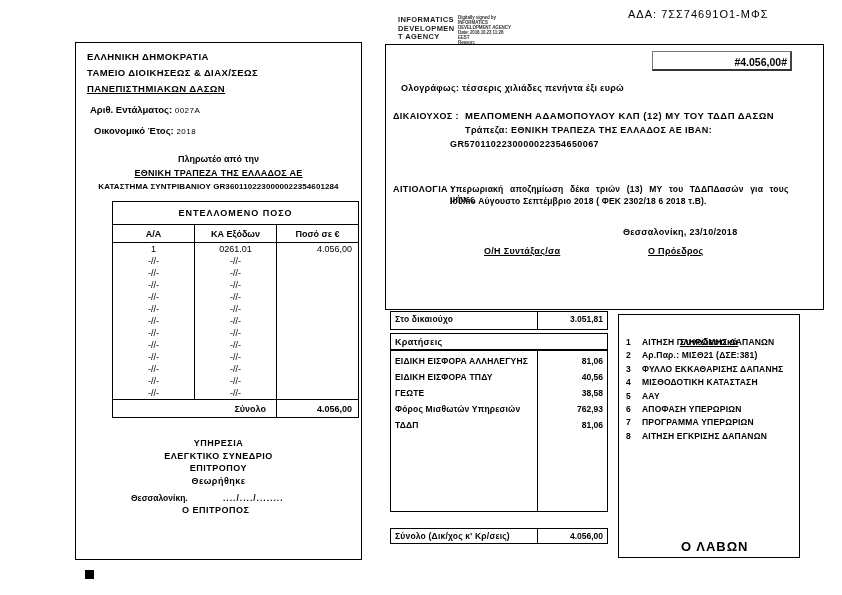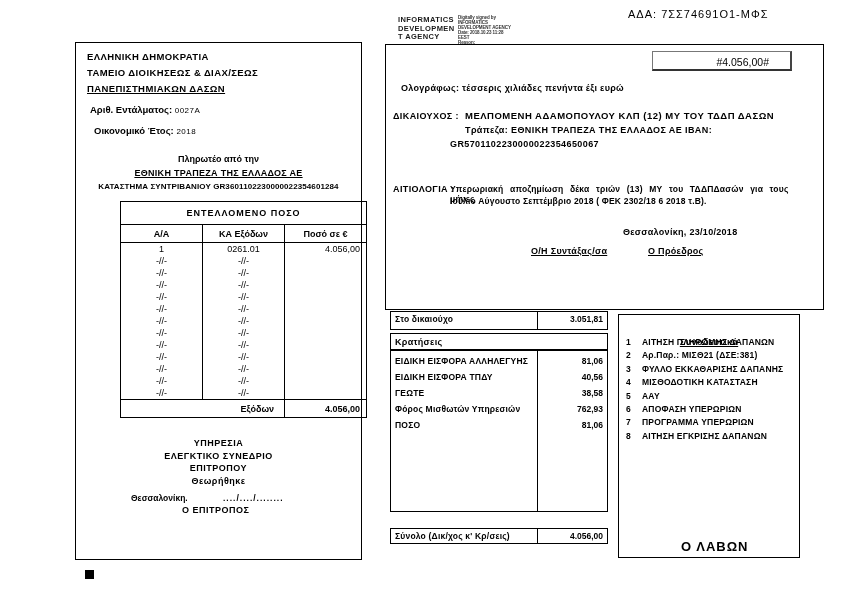--- a/index.html
+++ b/index.html
@@ -19,21 +19,21 @@
                 font-weight:bold;letter-spacing:.4px;color:#1a1a1a;}
   .stamp-sig{left:458px;top:15px;width:70px;font-size:4.5px;line-height:5px;
              color:#333;font-weight:bold;letter-spacing:-.1px;}
 
   
   .left-panel{left:75px;top:42px;width:285px;height:516px;}
   .org{font-size:9.5px;letter-spacing:.4px;}
   .small-val{font-weight:normal;font-size:8px;letter-spacing:.5px;}
   .branch{font-size:8px;letter-spacing:.1px;white-space:nowrap;}
 
-  table.amount-table{position:absolute;left:44px;top:158px;width:247px;
+  table.amount-table{position:absolute;left:36px;top:158px;width:247px;
         border-collapse:collapse;table-layout:fixed;}
   table.amount-table td{font-size:9px;padding:0;line-height:12px;overflow:hidden;}
   table.amount-table{border:1px solid #000;}
   .t-title td{height:22px;text-align:center;font-weight:bold;font-size:10.5px;
         letter-spacing:1px;border-bottom:1px solid #000;}
   .t-head td{height:17px;text-align:center;font-weight:bold;border-bottom:1px solid #000;}
   .col1{width:25px;}
   .col2{width:85px;}
   .col3{width:135px;}
   td.vline{border-right:1px solid #000;}
@@ -43,21 +43,21 @@
   .t-total .lab{text-align:right;padding-right:10px;}
   .t-total .num{text-align:right;padding-right:6px;}
 
   .audit{font-size:9px;letter-spacing:.5px;line-height:12.5px;}
 
   
   .right-box{left:385px;top:44px;width:437px;height:264px;}
   .rtitle{left:6px;top:12px;font-size:10.5px;letter-spacing:.6px;}
   .amount-box{left:266px;top:6px;width:140px;height:20px;border:1px solid #777;
         border-bottom:2px solid #333;border-right:2px solid #444;
-        text-align:right;font-size:10.5px;font-weight:normal;line-height:20px;padding-right:21px;box-sizing:border-box;}
+        text-align:right;font-size:10.5px;font-weight:bold;line-height:20px;padding-right:3px;box-sizing:border-box;}
   .ologr{left:15px;top:38px;font-size:9px;letter-spacing:.3px;}
   .lbl9{font-size:9px;letter-spacing:.4px;}
   .benef{font-size:9.5px;letter-spacing:.5px;}
   .reason{font-size:8.5px;letter-spacing:.2px;}
   .ws{word-spacing:4px;}
   .sig{font-size:9px;text-decoration:underline;letter-spacing:.3px;}
 
   
   .dbox{position:absolute;border:1px solid #000;background:#fff;box-sizing:border-box;}
   .drow{display:flex;font-size:8.5px;font-weight:bold;}
@@ -187,21 +187,21 @@
         <td class="vline">-//-</td>
         <td class="vline">-//-</td>
         <td class="num"></td>
       </tr>
       <tr class="t-row">
         <td class="vline">-//-</td>
         <td class="vline">-//-</td>
         <td class="num"></td>
       </tr>
       <tr class="t-total">
-        <td colspan="2" class="lab vline">Εξόδων</td>
+        <td colspan="2" class="lab vline">Σύνολο</td>
         <td class="num">4.056,00</td>
       </tr>
     </tbody>
       </table>
 
     <div class="abs ctr audit b" style="left:0;top:394px;width:100%;">
       <div>ΥΠΗΡΕΣΙΑ</div>
       <div>ΕΛΕΓΚΤΙΚΟ ΣΥΝΕΔΡΙΟ</div>
       <div>ΕΠΙΤΡΟΠΟΥ</div>
       <div>Θεωρήθηκε</div>
@@ -219,21 +219,21 @@
     <div class="abs lbl9 b" style="left:7px;top:66px;">ΔΙΚΑΙΟΥΧΟΣ :</div>
     <div class="abs benef b" style="left:79px;top:65px;">ΜΕΛΠΟΜΕΝΗ ΑΔΑΜΟΠΟΥΛΟΥ ΚΛΠ (12) ΜΥ ΤΟΥ ΤΔΔΠ ΔΑΣΩΝ</div>
     <div class="abs lbl9 b" style="left:79px;top:80px;">Τράπεζα: ΕΘΝΙΚΗ ΤΡΑΠΕΖΑ ΤΗΣ ΕΛΛΑΔΟΣ ΑΕ   ΙΒΑΝ:</div>
     <div class="abs lbl9 b" style="left:64px;top:94px;">GR5701102230000022354650067</div>
 
     <div class="abs lbl9 b" style="left:7px;top:139px;">ΑΙΤΙΟΛΟΓΙΑ :</div>
     <div class="abs reason b ws" style="left:64px;top:139px;width:358px;">Υπερωριακή αποζημίωση δέκα  τριών (13) ΜΥ του ΤΔΔΠΔασών για τους μήνες</div>
     <div class="abs reason b" style="left:64px;top:151px;">Ιούλιο Αύγουστο Σεπτέμβριο 2018 ( ΦΕΚ 2302/18 6 2018 τ.Β).</div>
 
     <div class="abs b" style="left:237px;top:182px;font-size:9px;letter-spacing:.3px;">Θεσσαλονίκη, 23/10/2018</div>
-    <div class="abs sig b" style="left:98px;top:201px;margin-left:47px;">Ο/Η Συντάξας/σα</div>
+    <div class="abs sig b" style="left:98px;top:201px;">Ο/Η Συντάξας/σα</div>
     <div class="abs sig b" style="left:262px;top:201px;">Ο Πρόεδρος</div>
   </div>
 
   <div class="dbox" style="left:390px;top:311px;width:218px;height:19px;">
     <div class="divider"></div>
     <div class="drow">
       <span class="dl">Στο δικαιούχο</span>
       <span class="dv">3.051,81</span>
     </div>
   </div>
@@ -254,21 +254,21 @@
     </div>
     <div class="drow" style="margin-top:4px;">
       <span class="dl">ΓΕΩΤΕ</span>
       <span class="dv">38,58</span>
     </div>
     <div class="drow" style="margin-top:4px;">
       <span class="dl">Φόρος Μισθωτών Υπηρεσιών</span>
       <span class="dv">762,93</span>
     </div>
     <div class="drow" style="margin-top:4px;">
-      <span class="dl">ΠΟΣΟ</span>
+      <span class="dl">ΤΔΔΠ</span>
       <span class="dv">81,06</span>
     </div>
   </div>
 
   <div class="dbox" style="left:390px;top:528px;width:218px;height:16px;">
     <div class="divider"></div>
     <div class="drow">
       <span class="dl">Σύνολο (Δικ/χος κ' Κρ/σεις)</span>
       <span class="dv">4.056,00</span>
     </div>

